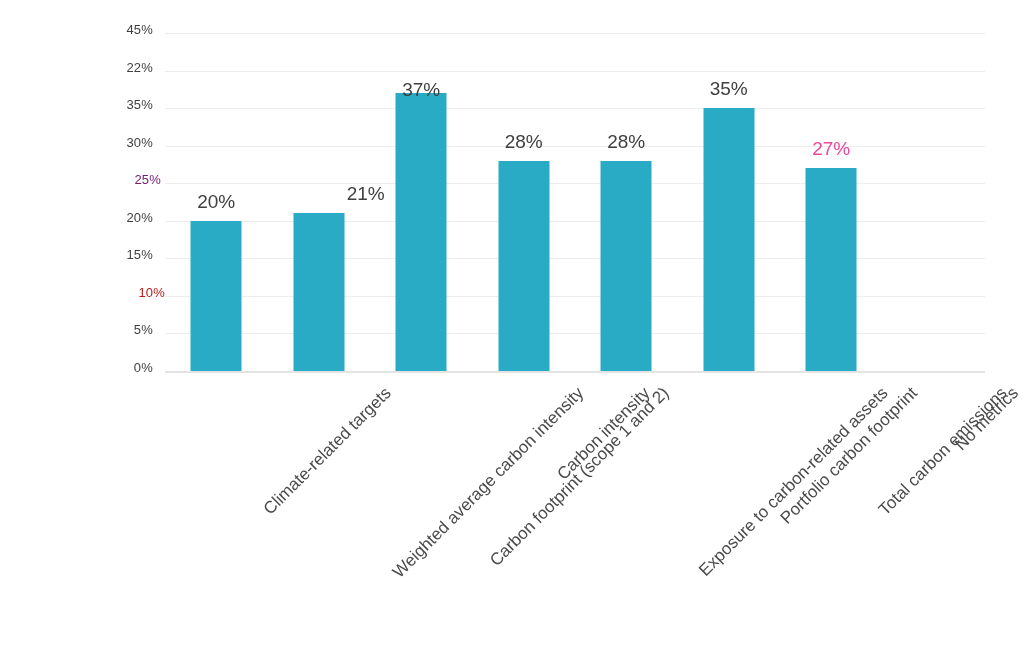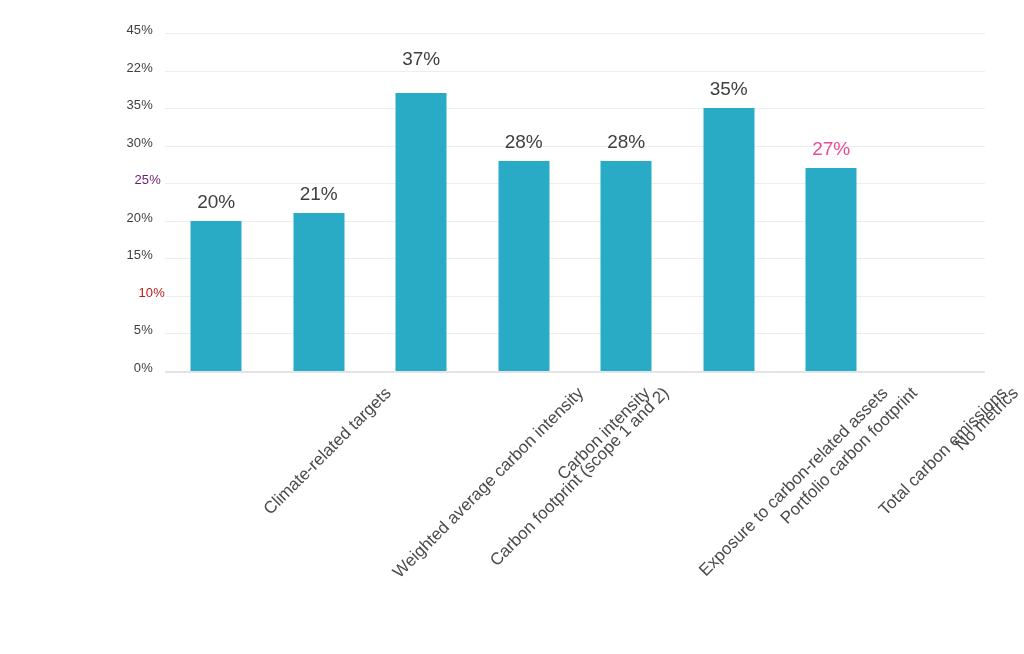--- a/index.html
+++ b/index.html
@@ -141,25 +141,25 @@
       <div class="gridline" style="top: 0px; background: rgb(237, 237, 237);"></div>
     </div>
 
   <div class="bars-layer" id="bars-layer">
       <div class="bar-band" style="left: 0px; width: 102.5px;">
         <div class="bar" title="Climate-related targets — 20%" style="height: 150.222px; background: rgb(41, 171, 197);"></div>
         <div class="bar-value" style="bottom: 160.222px; color: rgb(63, 63, 63);">20%</div>
       </div>
       <div class="bar-band" style="left: 102.5px; width: 102.5px;">
         <div class="bar" title="Weighted average carbon intensity — 21%" style="height: 157.733px; background: rgb(41, 171, 197);"></div>
-        <div class="bar-value" style="bottom: 167.733px; color: rgb(63, 63, 63);">21%</div>
+        <div class="bar-value" style="bottom: 167.733px; color: rgb(63, 63, 63); margin-left: 47px;">21%</div>
       </div>
       <div class="bar-band" style="left: 205px; width: 102.5px;">
         <div class="bar" title="Carbon footprint (scope 1 and 2) — 37%" style="height: 277.911px; background: rgb(41, 171, 197);"></div>
-        <div class="bar-value" style="bottom: 303px; color: rgb(63, 63, 63);">37%</div>
+        <div class="bar-value" style="bottom: 272px; color: rgb(63, 63, 63);">37%</div>
       </div>
       <div class="bar-band" style="left: 307.5px; width: 102.5px;">
         <div class="bar" title="Carbon intensity — 28%" style="height: 210.311px; background: rgb(41, 171, 197);"></div>
         <div class="bar-value" style="bottom: 220.311px; color: rgb(63, 63, 63);">28%</div>
       </div>
       <div class="bar-band" style="left: 410px; width: 102.5px;">
         <div class="bar" title="Exposure to carbon-related assets — 28%" style="height: 210.311px; background: rgb(41, 171, 197);"></div>
         <div class="bar-value" style="bottom: 220.311px; color: rgb(63, 63, 63);">28%</div>
       </div>
       <div class="bar-band" style="left: 512.5px; width: 102.5px;">

